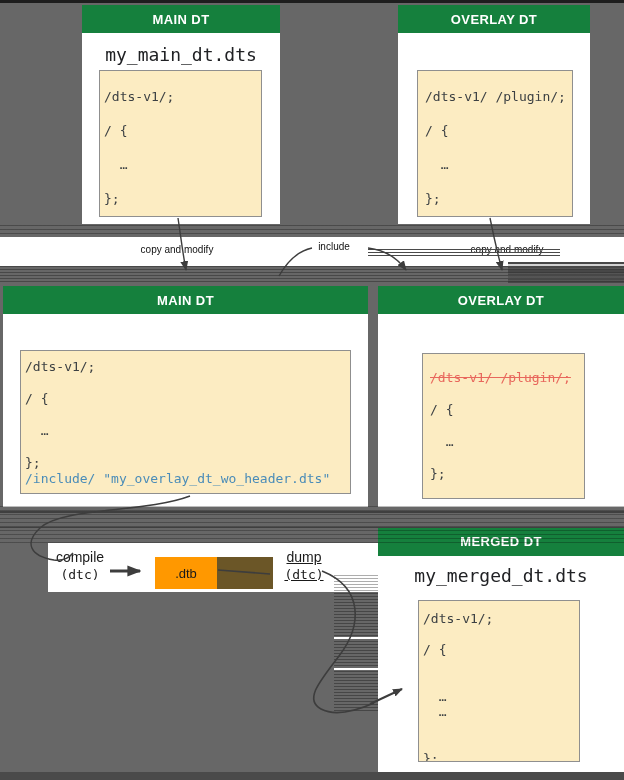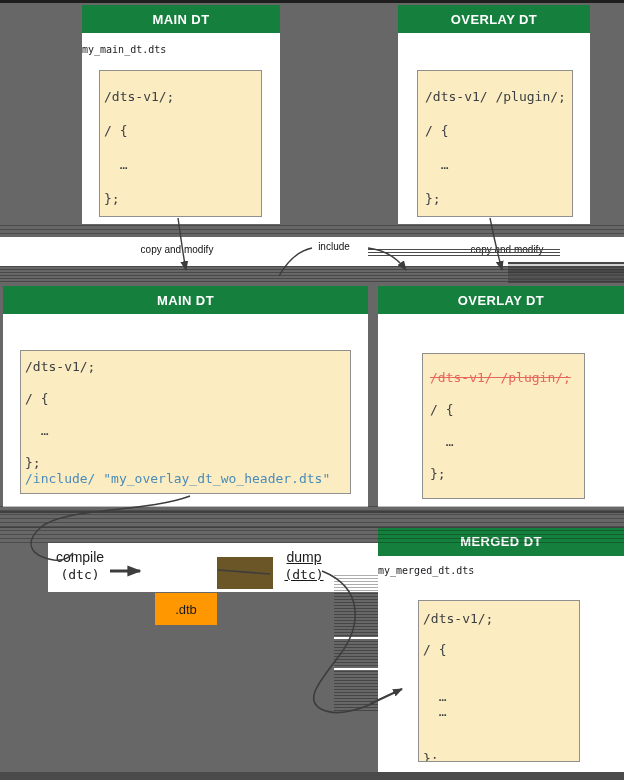--- a/index.html
+++ b/index.html
@@ -11,22 +11,22 @@
   .bar-top { position:absolute; left:0; top:0; width:624px; height:3px; background:#1e1e1e; }
   .bar-bottom { position:absolute; left:0; top:772px; width:624px; height:8px; background:#4a4a4a; }
 
   .card { position:absolute; background:#ffffff; }
   .card-header {
     position:absolute; left:0; top:0; width:100%; height:28px; background:#15803d;
     color:#ffffff; font-weight:bold; font-size:13px; letter-spacing:.4px;
     display:flex; align-items:center; justify-content:center;
   }
   .filename {
-    position:absolute; left:0; width:100%; 
-    font-family:"DejaVu Sans Mono", monospace; font-size:10px; color:#202124;
+    position:absolute; left:0; width:100%; text-align:center;
+    font-family:"DejaVu Sans Mono", monospace; font-size:18px; color:#202124;
   }
   .code-box {
     position:absolute; background:#fcecc2; border:1px solid #8f8f8f;
     font-family:"DejaVu Sans Mono", monospace; font-size:13px; color:#3c4043;
     white-space:pre; overflow:hidden; padding-left:4px;
   }
   .code-a { line-height:17px; padding-top:17px; }
   .code-b { line-height:16px; padding-top:8px; }
   .code-c { line-height:16px; padding-top:16px; }
   .code-d { line-height:15.5px; padding-top:10px; }
@@ -36,21 +36,21 @@
   .band-white { position:absolute; left:0; top:237px; width:624px; height:29px; background:#ffffff; }
   .band-label { position:absolute; font-size:10px; color:#111111; text-align:center; }
 
   .strip {
     position:absolute; left:48px; top:543px; width:330px; height:49px; background:#ffffff;
   }
   .tool-label { position:absolute; width:60px; text-align:center; font-size:14px; color:#1a1a1a; line-height:17px; }
   .tool-label .mono { font-family:"DejaVu Sans Mono", monospace; font-size:13px; }
   .dtb-box {
     position:absolute; left:107px; top:14px; width:62px; height:32px; background:#ff9800;
-    display:flex; align-items:center; justify-content:center; font-size:13px; color:#1a1a1a;margin-top:36px;
+    display:flex; align-items:center; justify-content:center; font-size:13px; color:#1a1a1a;
   }
   .brown-box { position:absolute; left:169px; top:14px; width:56px; height:32px; background:#6b5627; }
 
   svg.overlay { position:absolute; left:0; top:0; pointer-events:none; }
 
   .streaks { position:absolute; }
   .st-a { left:0; top:225px; width:624px; height:12px;
     background:repeating-linear-gradient(180deg, rgba(0,0,0,.28) 0 1px, transparent 1px 4px); }
   .st-b { left:0; top:266px; width:624px; height:17px;
     background:repeating-linear-gradient(180deg, rgba(0,0,0,.30) 0 1px, transparent 1px 3px); }

